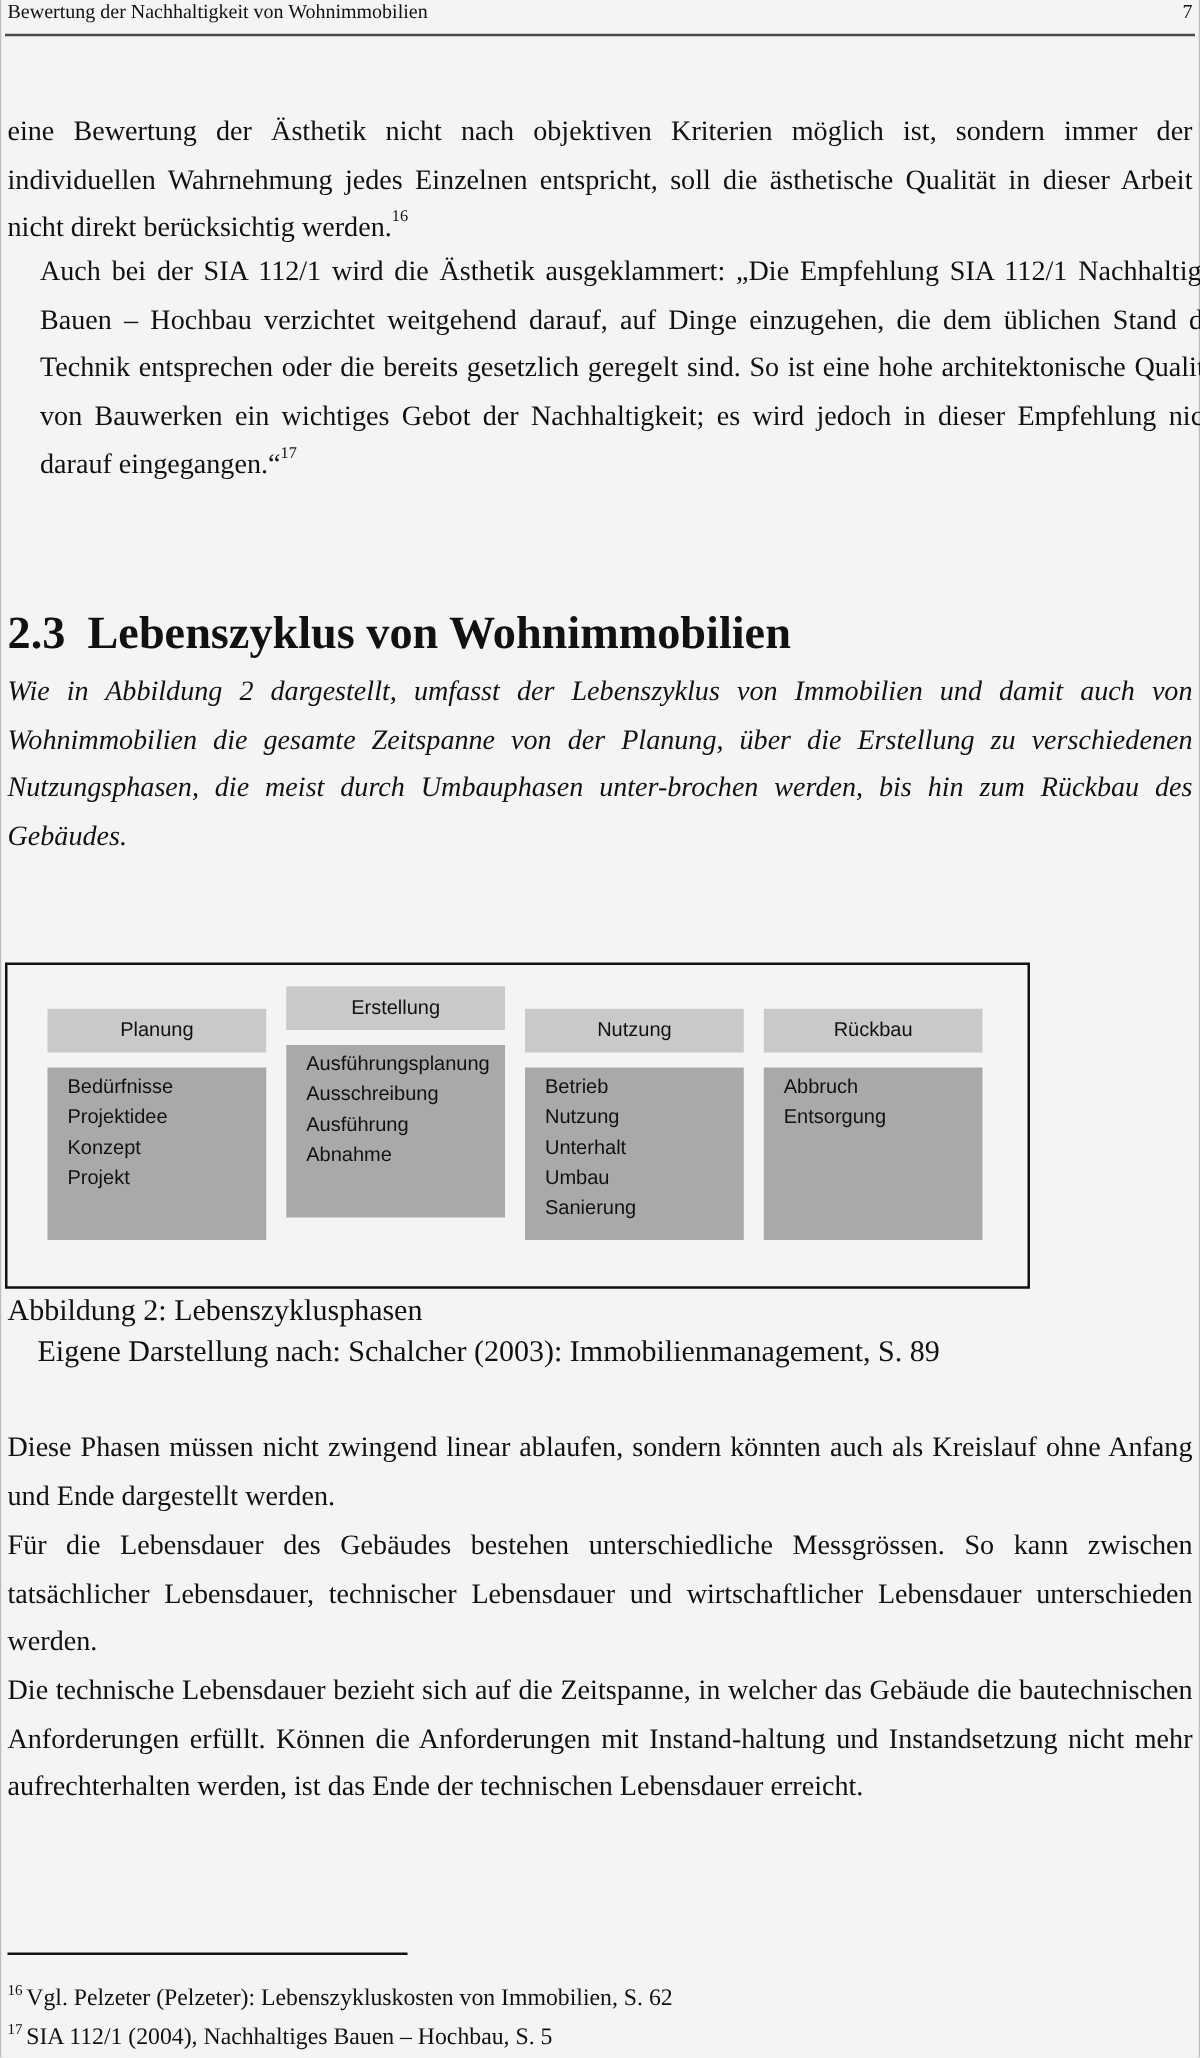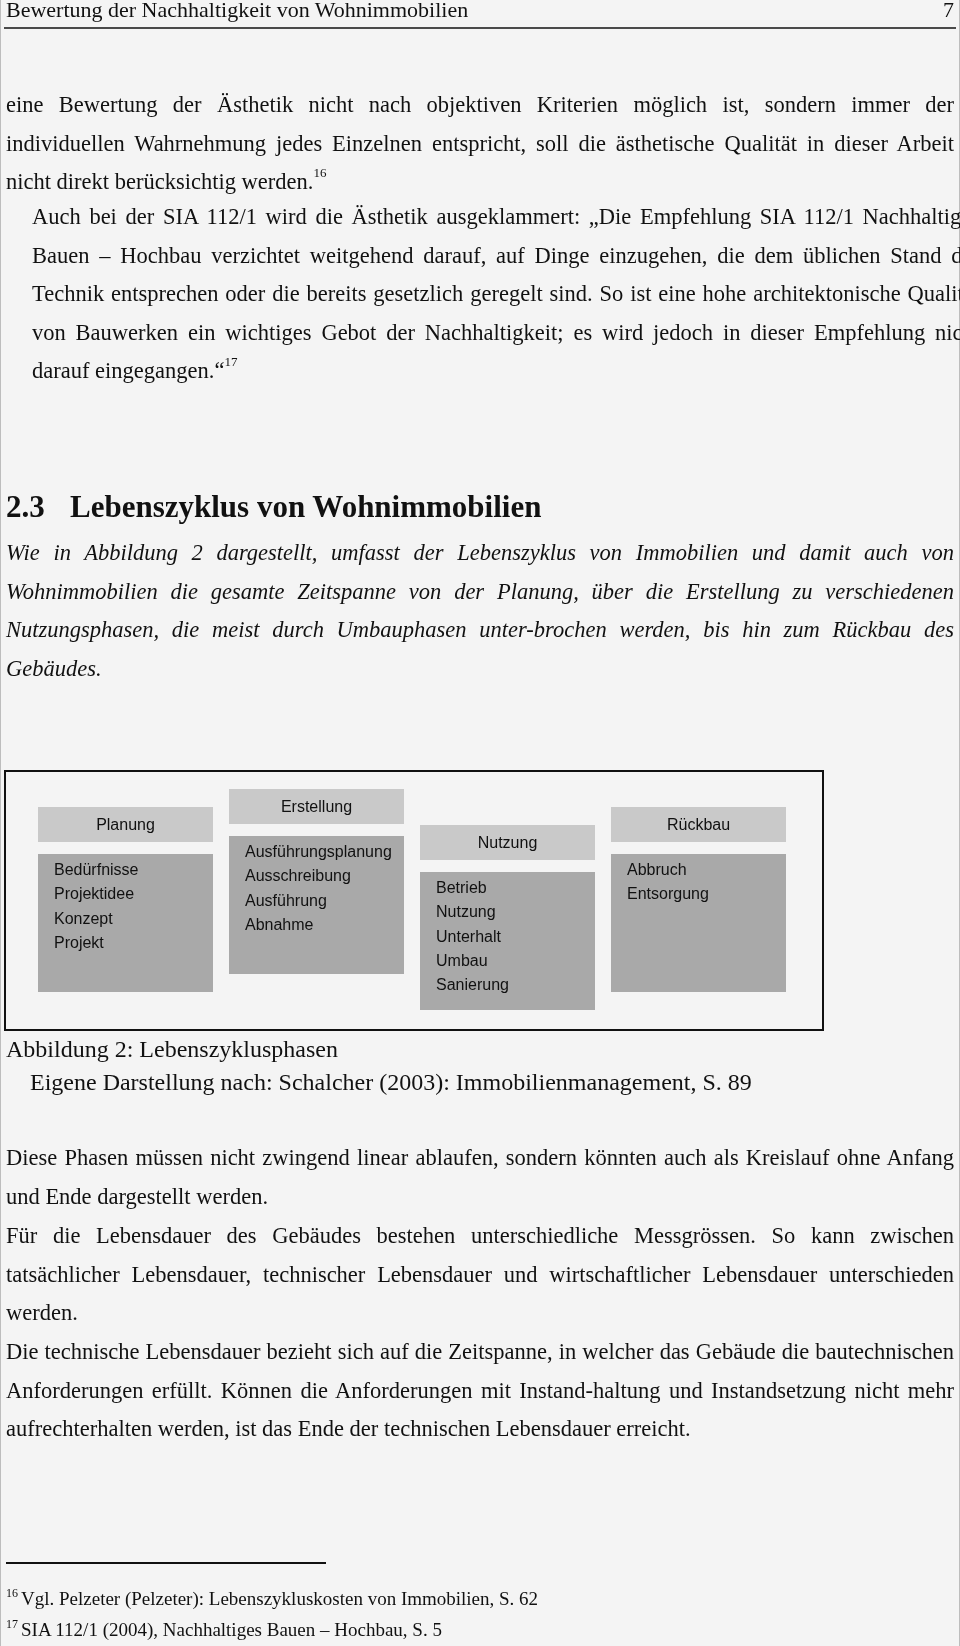--- a/index.html
+++ b/index.html
@@ -7,34 +7,34 @@
       width: 960px; height: 1646px; overflow: hidden;
       background: #f4f4f4;
       font-family: "Liberation Serif", "DejaVu Serif", serif;
       color: #111;
       position: relative;
     }
     .page-edge-left { position: absolute; left: 0; top: 0; width: 1px; height: 1646px; background: #bdbdbd; }
     .page-edge-right { position: absolute; right: 0; top: 0; width: 1px; height: 1646px; background: #bdbdbd; }
     .header {
       position: absolute; left: 6px; right: 6px; top: 0; height: 22px;
-      font-size: 22px; line-height: 20px;
+      font-size: 16px; line-height: 20px;
       display: flex; justify-content: space-between;
     }
     .header-rule { position: absolute; left: 4px; right: 4px; top: 27px; height: 2px; background: #4a4a4a; }
     .body-text {
       position: absolute; left: 6px; width: 948px;
       font-size: 22.5px; line-height: 38.5px;
       text-align: justify;
     }
     .body-text p { margin: 0; }
     .body-text sup { font-size: 13px; vertical-align: 12px; line-height: 0; }
     .heading {
       position: absolute; left: 6px; top: 489px;
-      font-size: 31px; font-weight: bold; line-height: 36px;
+      font-size: 37px; font-weight: bold; line-height: 36px;
     }
     .heading .num { display: inline-block; width: 64px; }
     .figure {
       position: absolute; left: 4px; top: 742px; width: 820px; height: 261px;
       border: 2px solid #111; box-sizing: border-box; background: #f4f4f4; margin-top: 28px;
     }
     .phase { position: absolute; width: 175px; }
     .phase-head {
       height: 35px; background: #c9c9c9;
       font-family: "Liberation Sans", "DejaVu Sans", sans-serif; font-size: 16px;
@@ -92,21 +92,21 @@
   </div>
   <div class="phase" style="left:223px; top:17px;">
     <div class="phase-head">Erstellung</div>
     <div class="phase-body">
       <div>Ausführungsplanung</div>
       <div>Ausschreibung</div>
       <div>Ausführung</div>
       <div>Abnahme</div>
     </div>
   </div>
-  <div class="phase" style="left:414px; top:53px;">
+  <div class="phase" style="left:414px; top:35px;">
     <div class="phase-head">Nutzung</div>
     <div class="phase-body">
       <div>Betrieb</div>
       <div>Nutzung</div>
       <div>Unterhalt</div>
       <div>Umbau</div>
       <div>Sanierung</div>
     </div>
   </div>
   <div class="phase" style="left:605px; top:35px;">

